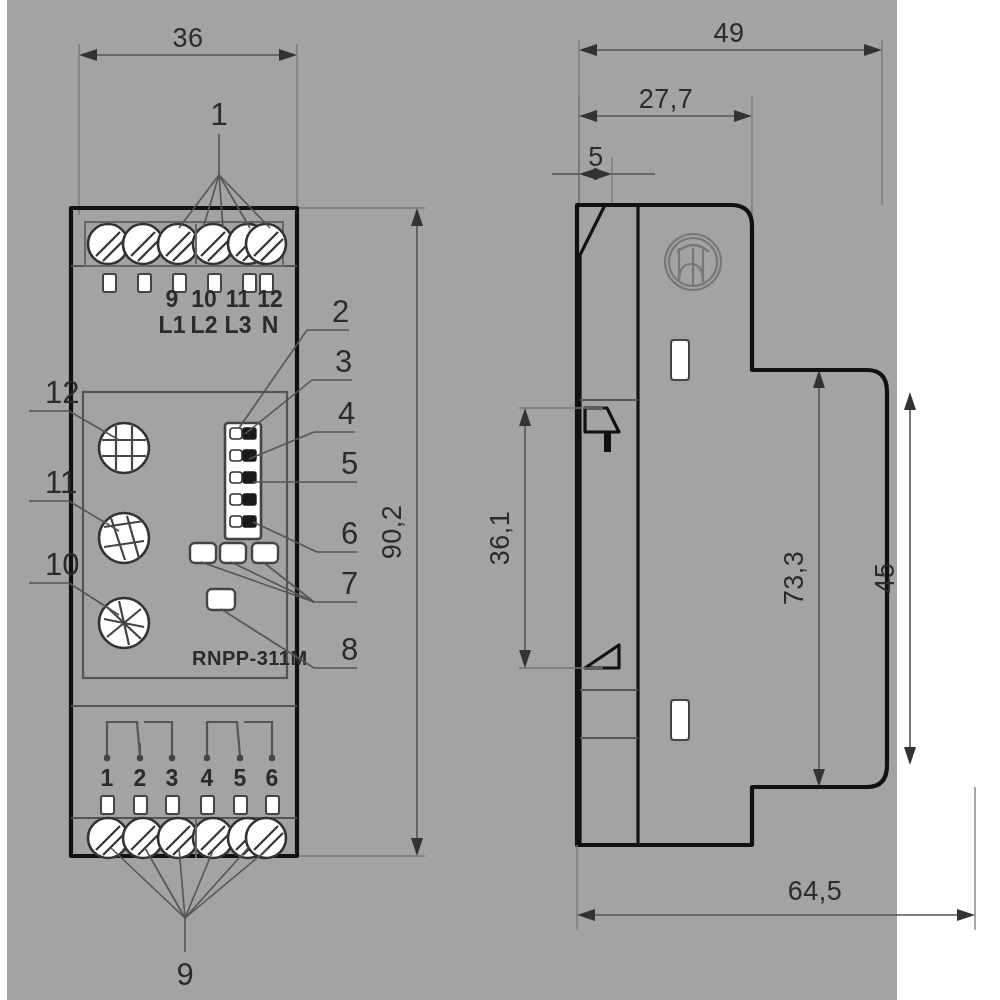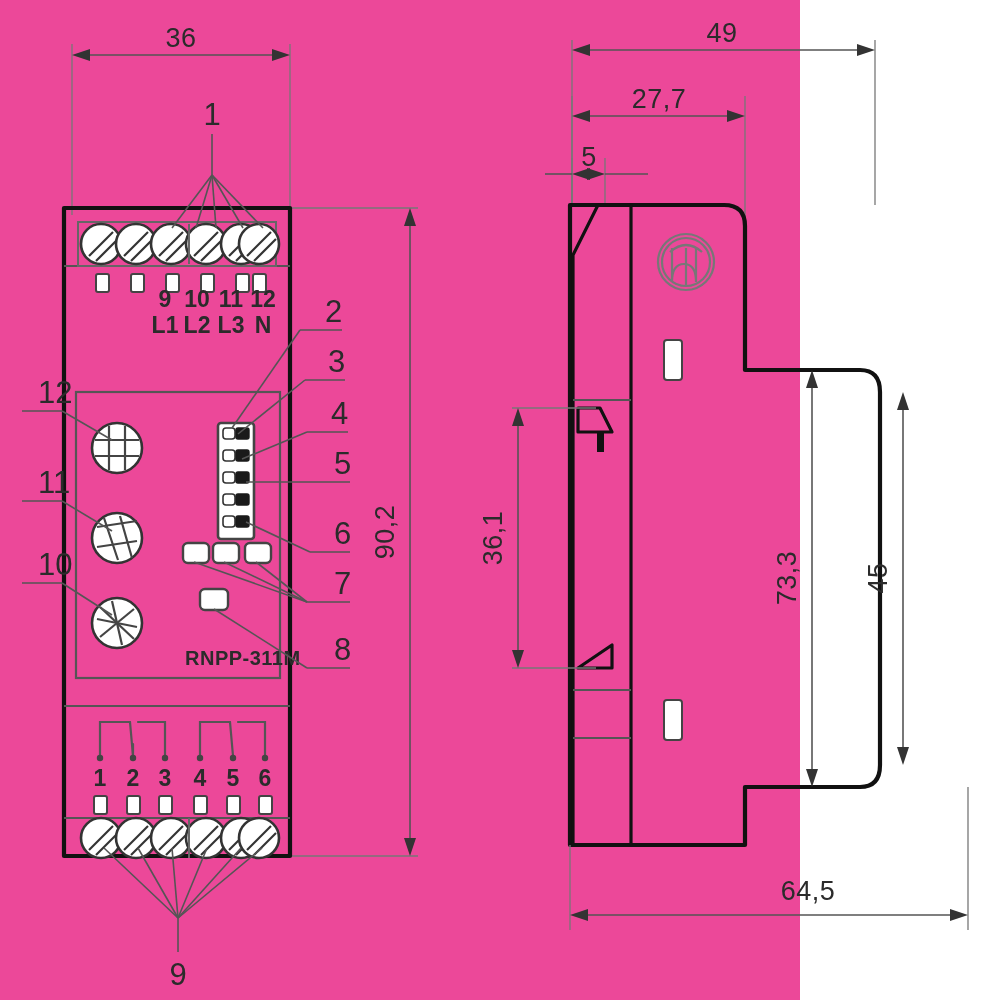--- a/index.html
+++ b/index.html
@@ -1,19 +1,19 @@
 <!DOCTYPE html>
 <html><head>
 <meta charset="utf-8">
 <title>RNPP-311M Dimensional Drawing</title>
 <style>
   html,body{margin:0;padding:0;background:#ffffff;}
   body{width:1000px;height:1000px;overflow:hidden;
        font-family:"Liberation Sans","DejaVu Sans",sans-serif;color:#1a1a1a;}
-  #stage{position:relative;width:800px;height:1000px;background:#ec4899;}
+  #stage{position:relative;width:890px;height:1000px;background:#a3a3a3;margin-left:7px;}
   svg{display:block;}
   text{font-family:"Liberation Sans","DejaVu Sans",sans-serif;fill:#2b2b2b;}
   .dimtxt{font-size:27px;letter-spacing:.5px;}
   .calltxt{font-size:31px;}
   .termtxt{font-size:23px;font-weight:bold;}
   .modeltxt{font-size:20px;font-weight:bold;letter-spacing:.5px;}
   .outline{fill:none;stroke:#111;stroke-width:3.2;stroke-linejoin:round;}
   .outline-th{fill:none;stroke:#111;stroke-width:4.2;stroke-linejoin:round;}
   .inner{fill:none;stroke:#555;stroke-width:2.2;}
   .inner2{fill:none;stroke:#666;stroke-width:2;}

